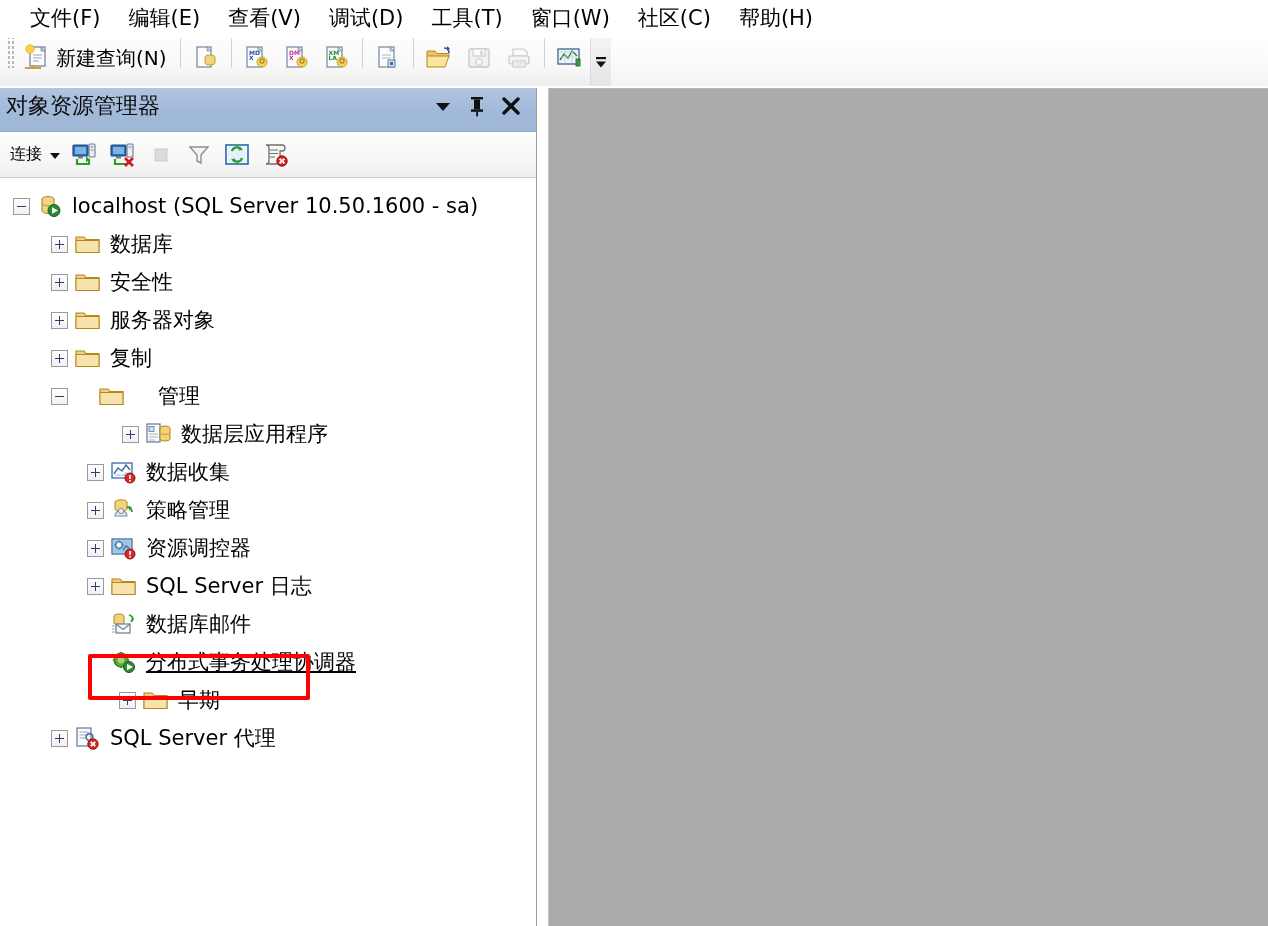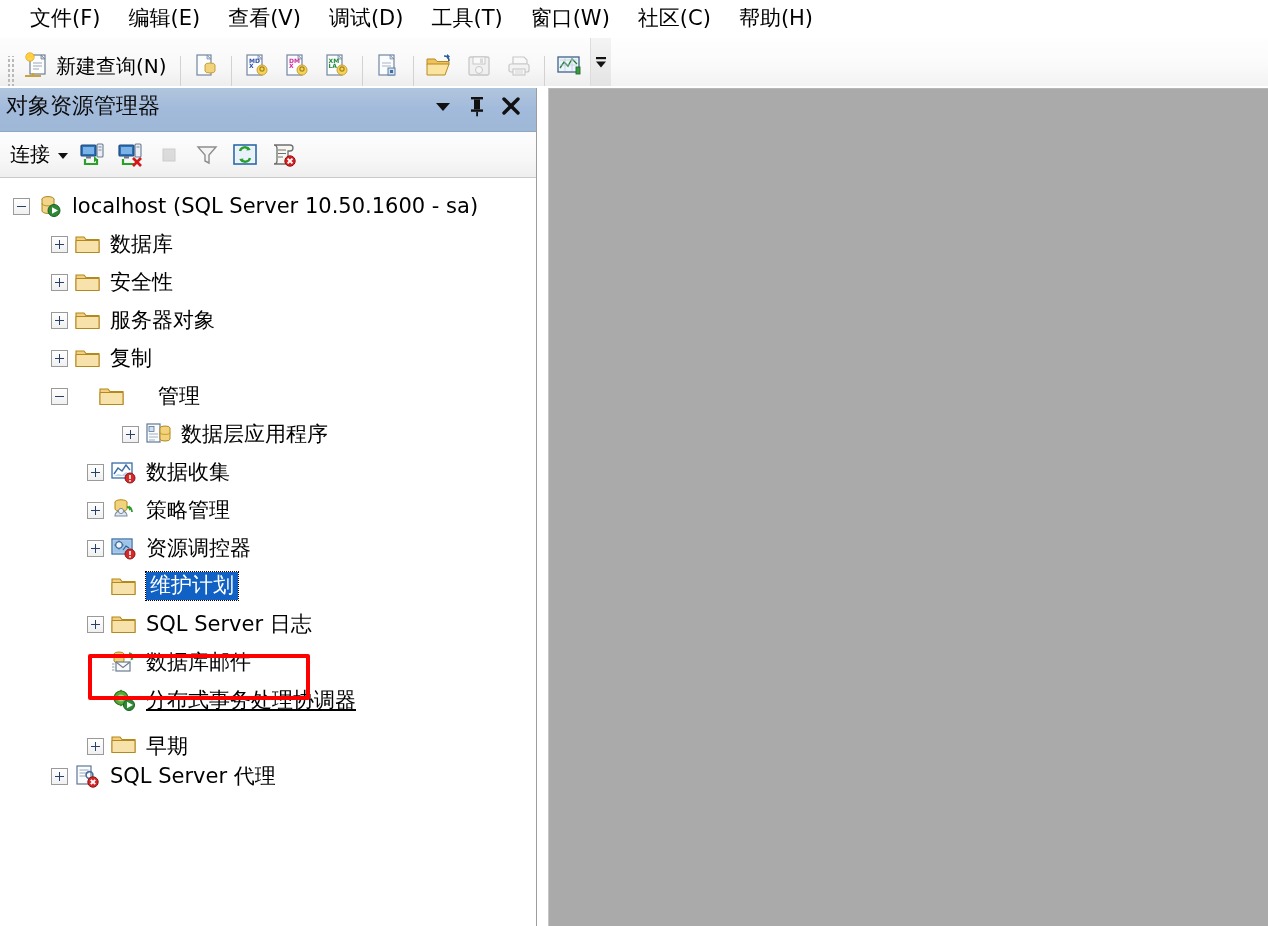--- a/index.html
+++ b/index.html
@@ -47,21 +47,21 @@
     width: 1268px;
     height: 48px;
     background: linear-gradient(to bottom, #fefefe 0%, #fbfbfb 50%, #f3f3f3 100%);
     display: flex;
     align-items: center;
     box-sizing: border-box;
   }
   .tb-strip {
     height: 48px;
     display: flex;
-    align-items: flex-end;
+    align-items: flex-start;
     padding-left: 4px;
     background: linear-gradient(to bottom,#fdfdfd 0%,#f8f8f8 60%,#eeeeee 100%);
   }
   .grip {
     width: 8px; height: 30px;
     margin: 0 3px 0 2px;
     background-image: radial-gradient(#b9b9b9 35%, transparent 36%);
     background-size: 4px 5px;
     background-position: 1px 2px;
   }
@@ -131,21 +131,21 @@
     height: 46px;
     background: linear-gradient(to bottom,#fdfdfd 0%,#f7f7f7 60%,#eeeeee 100%);
     display: flex;
     align-items: center;
     padding-left: 8px;
     box-sizing: border-box;
     border-bottom: 1px solid #c9c9c9;
   }
   .oe-connect {
     display:flex; align-items:center;
-    font-size: 20px; color:#000;
+    font-size: 16px; color:#000;
     padding: 2px 4px 2px 2px;
     cursor: default;
   }
   .oe-tb-btn {
     width: 38px; height: 36px;
     display:flex;align-items:center;justify-content:center;
     cursor: default;
   }
 
   
@@ -688,30 +688,20 @@
             <path d="M9 6.8 v-1.4 M9 13.2 v1.4 M5.8 10 h-1.4 M12.2 10 h1.4" stroke="#2f5f94" stroke-width="1.1"></path>
             <polyline points="13,15 16,11 19,13" fill="none" stroke="#2f5f94" stroke-width="1.2"></polyline>
             <circle cx="20" cy="19" r="5" fill="#d42a2a" stroke="#8e1212" stroke-width="1"></circle>
             <rect x="19.2" y="16" width="1.6" height="4" fill="#fff"></rect>
             <rect x="19.2" y="21" width="1.6" height="1.6" fill="#fff"></rect>
           </svg>
         </div>
         <div class="node-label">资源调控器</div>
       </div>
 
-      <div class="node selected" style="padding-left:84px;">
-        <div class="expander empty"></div>
-        <div class="node-icon">
-          <svg width="28" height="22" viewBox="0 0 28 22">
-            <path d="M2 4 h8 l2 2.5 h13 v13 H2 Z" fill="#f3cf7f" stroke="#b3881d" stroke-width="1.1"></path>
-            <path d="M2 7.5 h23 v12 H2 Z" fill="#f8e2ab" stroke="#b3881d" stroke-width="1"></path>
-          </svg>
-        </div>
-        <div class="node-label">维护计划</div>
-      </div>
 
       <div class="node" style="padding-left:84px;">
         <div class="expander">
             <div class="expander-box plus"></div>
           </div>
         <div class="node-icon">
           <svg width="28" height="22" viewBox="0 0 28 22">
             <path d="M2 4 h8 l2 2.5 h13 v13 H2 Z" fill="#f3cf7f" stroke="#b3881d" stroke-width="1.1"></path>
             <path d="M2 7.5 h23 v12 H2 Z" fill="#f8e2ab" stroke="#b3881d" stroke-width="1"></path>
           </svg>
@@ -745,21 +735,21 @@
             <circle cx="11" cy="11" r="3.4" fill="#9fd37f"></circle>
             <path d="M11 2.5 l2.6 2.6 h-5.2 Z M11 19.5 l-2.6 -2.6 h5.2 Z
                      M2.5 11 l2.6 -2.6 v5.2 Z M19.5 11 l-2.6 2.6 v-5.2 Z" fill="#3f8a26"></path>
             <circle cx="19" cy="18" r="5.5" fill="#2d8a34" stroke="#1d5c22" stroke-width="1"></circle>
             <path d="M17 14.8 L23 18 L17 21.2 Z" fill="#ffffff"></path>
           </svg>
         </div>
         <div class="node-label">分布式事务处理协调器</div>
       </div>
 
-      <div class="node" style="padding-left:84px;align-items:flex-end;">
+      <div class="node" style="padding-left:116px;">
         <div class="expander">
             <div class="expander-box plus"></div>
           </div>
         <div class="node-icon">
           <svg width="28" height="22" viewBox="0 0 28 22">
             <path d="M2 4 h8 l2 2.5 h13 v13 H2 Z" fill="#f3cf7f" stroke="#b3881d" stroke-width="1.1"></path>
             <path d="M2 7.5 h23 v12 H2 Z" fill="#f8e2ab" stroke="#b3881d" stroke-width="1"></path>
           </svg>
         </div>
         <div class="node-label">早期</div>

